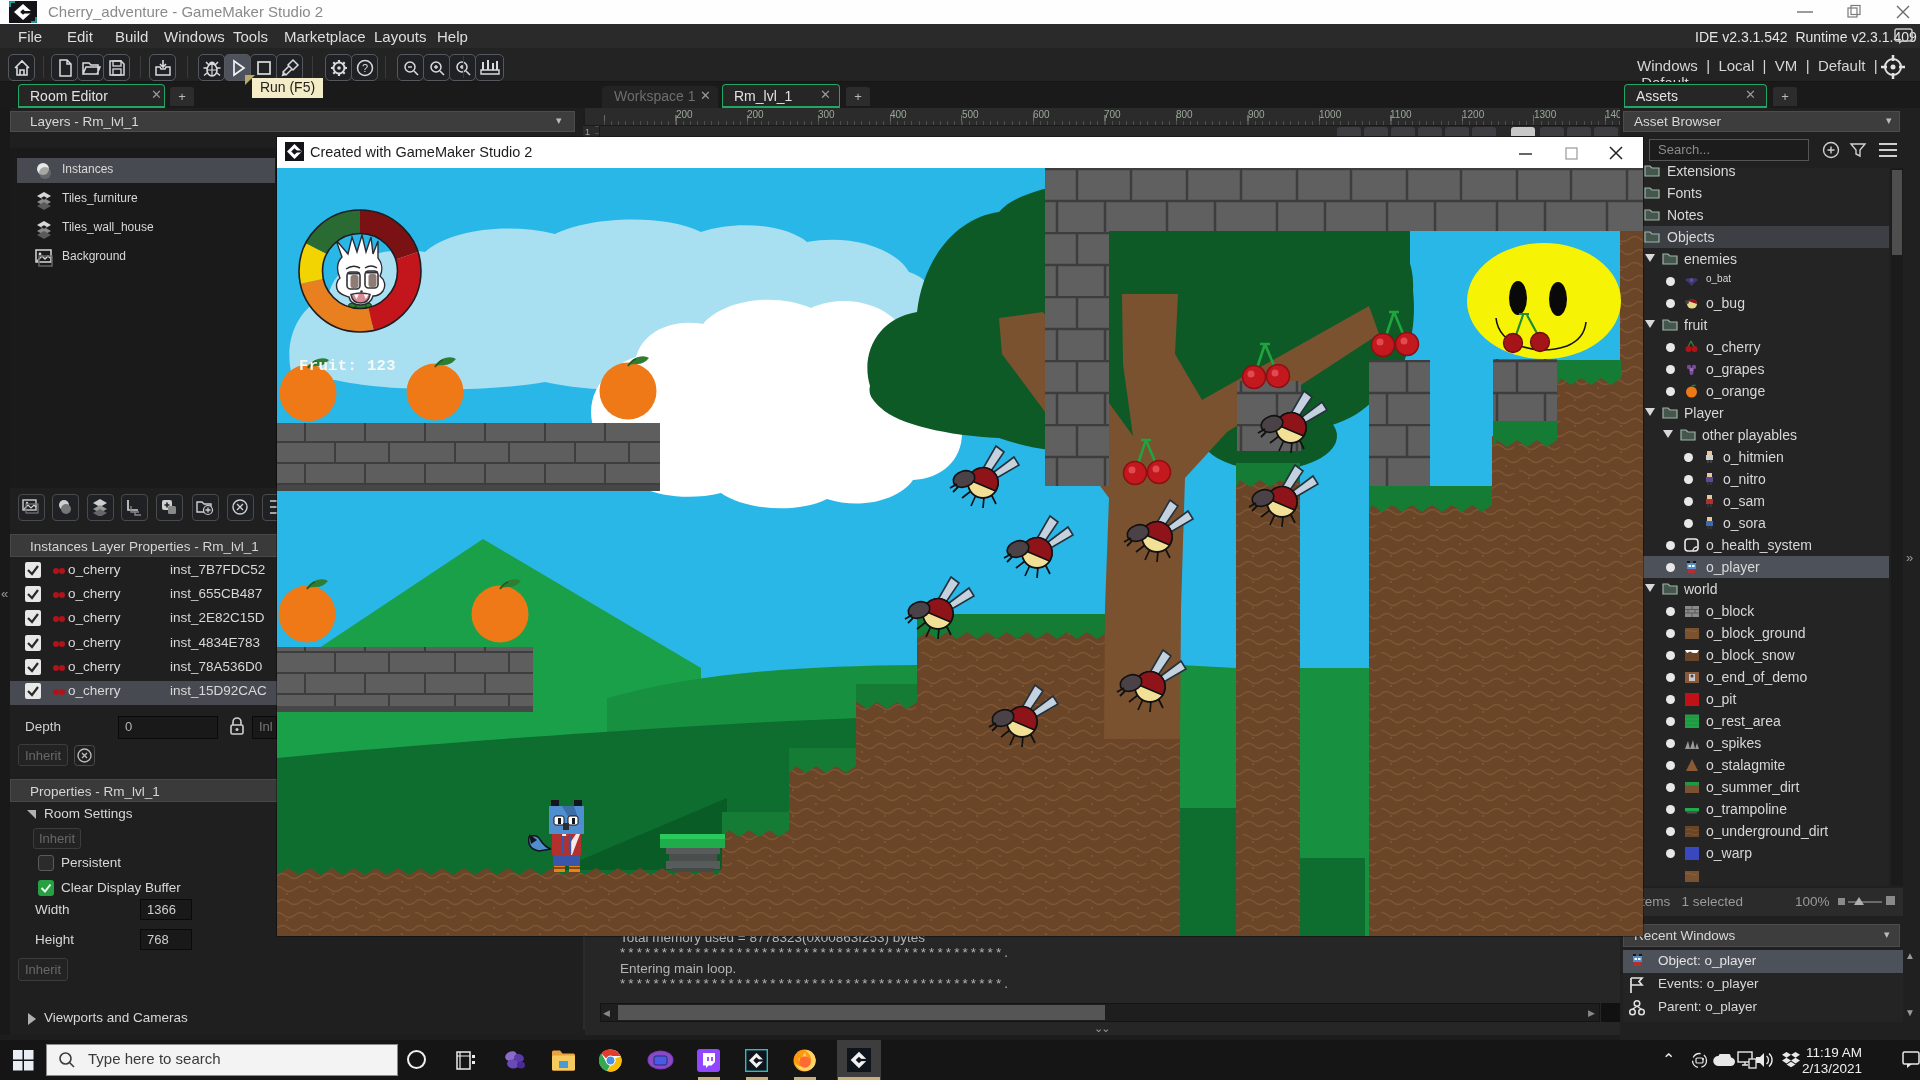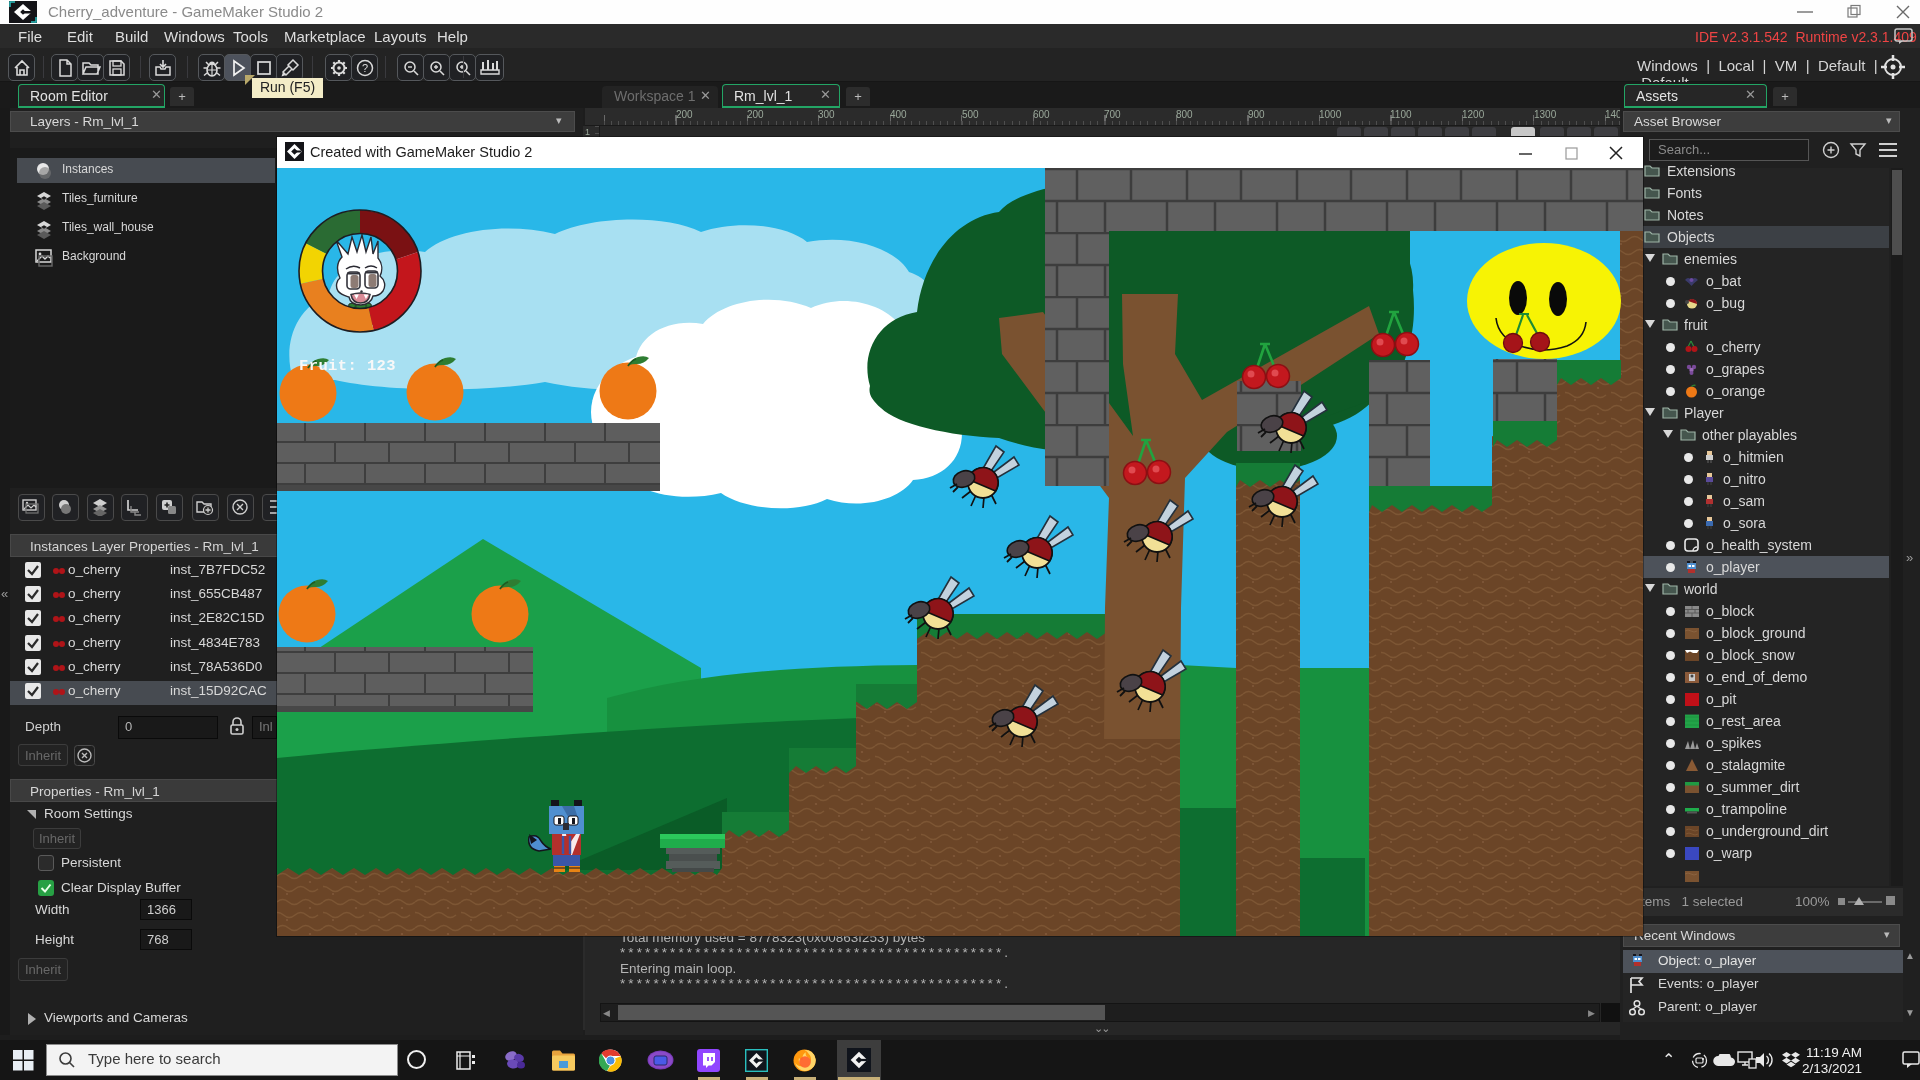--- a/index.html
+++ b/index.html
@@ -34,21 +34,21 @@
     </svg>
 <div class="abs" style="left:0;top:24px;width:1920px;height:24px;background:#2a2a2a;"></div>
 <div class="abs" style="left:18px;top:28px;font-size:15px;color:#dedede;">File</div>
 <div class="abs" style="left:67px;top:28px;font-size:15px;color:#dedede;">Edit</div>
 <div class="abs" style="left:115px;top:28px;font-size:15px;color:#dedede;">Build</div>
 <div class="abs" style="left:164px;top:28px;font-size:15px;color:#dedede;">Windows</div>
 <div class="abs" style="left:233px;top:28px;font-size:15px;color:#dedede;">Tools</div>
 <div class="abs" style="left:284px;top:28px;font-size:15px;color:#dedede;">Marketplace</div>
 <div class="abs" style="left:374px;top:28px;font-size:15px;color:#dedede;">Layouts</div>
 <div class="abs" style="left:437px;top:28px;font-size:15px;color:#dedede;">Help</div>
-<div class="abs" style="left:1695px;top:29px;font-size:14px;color:#ef4444;text-align:center;">IDE v2.3.1.542&nbsp;&nbsp;Runtime v2.3.1.409</div>
+<div class="abs" style="left:1695px;top:29px;font-size:14px;color:#e5e5e5;text-align:center;">IDE v2.3.1.542&nbsp;&nbsp;Runtime v2.3.1.409</div>
 <svg class="abs" style="left:1894px;top:28px" width="20" height="17" viewBox="0 0 20 17">
 <rect x="1" y="1" width="17" height="12" rx="2" fill="none" stroke="#c8c8c8" stroke-width="1.5"></rect>
 <path d="M5,13 l0,3 l4,-3" fill="#c8c8c8"></path>
     </svg>
 <div class="abs" style="left:0;top:48px;width:1920px;height:34px;background:#232323;border-bottom:1px solid #161616;"></div>
 <div class="tbtn" style="left:8px;top:54px;width:27px;">
       <svg width="20" height="20" viewBox="0 0 20 20">
         <path d="M3,10 L10,3 L17,10 M5,9 V17 H15 V9 M8,17 V12 H12 V17" fill="none" stroke="#dadada" stroke-width="1.6"></path>
       </svg>
     </div>
@@ -433,21 +433,21 @@
 <div class="abs" style="left:1645px;top:254px;width:0;height:0;border-left:5.5px solid transparent;border-right:5.5px solid transparent;border-top:8px solid #d8d8d8;"></div>
 <svg class="abs" style="left:1662px;top:252px" width="17" height="14" viewBox="0 0 17 14">
       <path d="M1,12 V2 H6 L8,4 H15 V12 Z" fill="#45564e" stroke="#9db3a6" stroke-width="1.2"></path>
     </svg>
 <div class="abs" style="left:1684px;top:251px;font-size:14px;color:#d8d8d8;">enemies</div>
 <div class="abs" style="left:1666px;top:277px;width:9px;height:9px;border-radius:50%;background:#e8e8e8;"></div>
 <div class="abs" style="left:1684px;top:274px;"><svg width="15" height="14" viewBox="0 0 15 14">
         <path d="M1,6 Q4,2 7.5,6 Q11,2 14,6 Q11,8 7.5,12 Q4,8 1,6Z" fill="#3a3a6a"></path>
         <circle cx="7.5" cy="6" r="2" fill="#6a4aa0"></circle>
       </svg></div>
-<div class="abs" style="left:1706px;top:273px;font-size:14px;color:#d8d8d8;">o_bat</div>
+<div class="abs" style="left:1706px;top:273px;font-size:10px;color:#d8d8d8;">o_bat</div>
 <div class="abs" style="left:1666px;top:299px;width:9px;height:9px;border-radius:50%;background:#e8e8e8;"></div>
 <div class="abs" style="left:1684px;top:296px;"><svg width="15" height="14" viewBox="0 0 15 14">
         <ellipse cx="8" cy="8" rx="5" ry="4.5" fill="#e8d88a"></ellipse>
         <path d="M4,5 A5,5 0 0 1 13,8 Z" fill="#8e1419"></path>
         <circle cx="3" cy="6" r="2" fill="#444"></circle>
       </svg></div>
 <div class="abs" style="left:1706px;top:295px;font-size:14px;color:#d8d8d8;">o_bug</div>
 <div class="abs" style="left:1645px;top:320px;width:0;height:0;border-left:5.5px solid transparent;border-right:5.5px solid transparent;border-top:8px solid #d8d8d8;"></div>
 <svg class="abs" style="left:1662px;top:318px" width="17" height="14" viewBox="0 0 17 14">
       <path d="M1,12 V2 H6 L8,4 H15 V12 Z" fill="#45564e" stroke="#9db3a6" stroke-width="1.2"></path>

